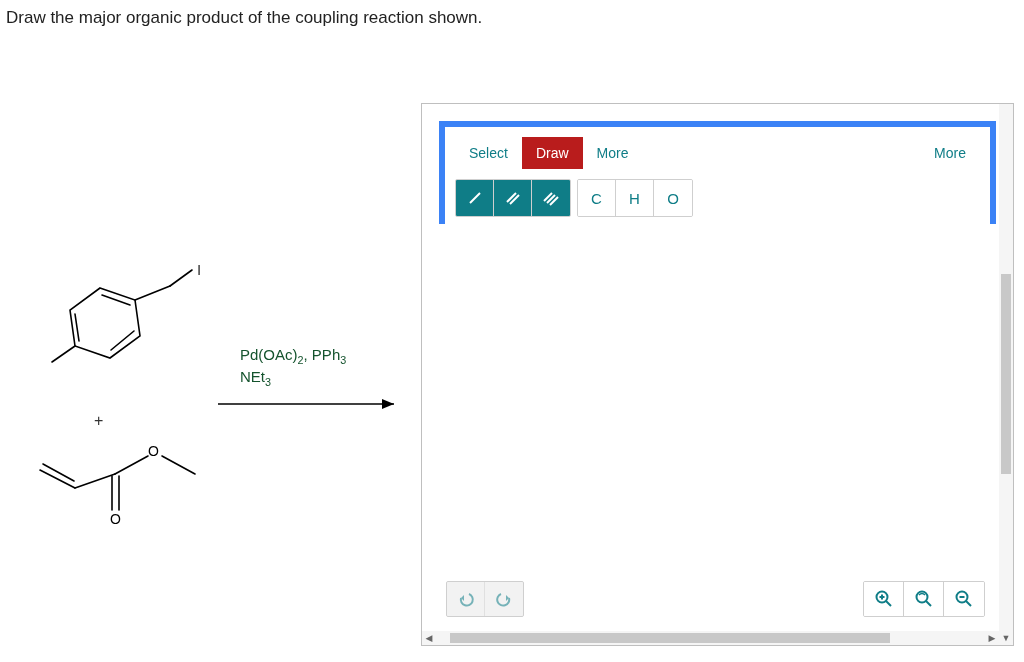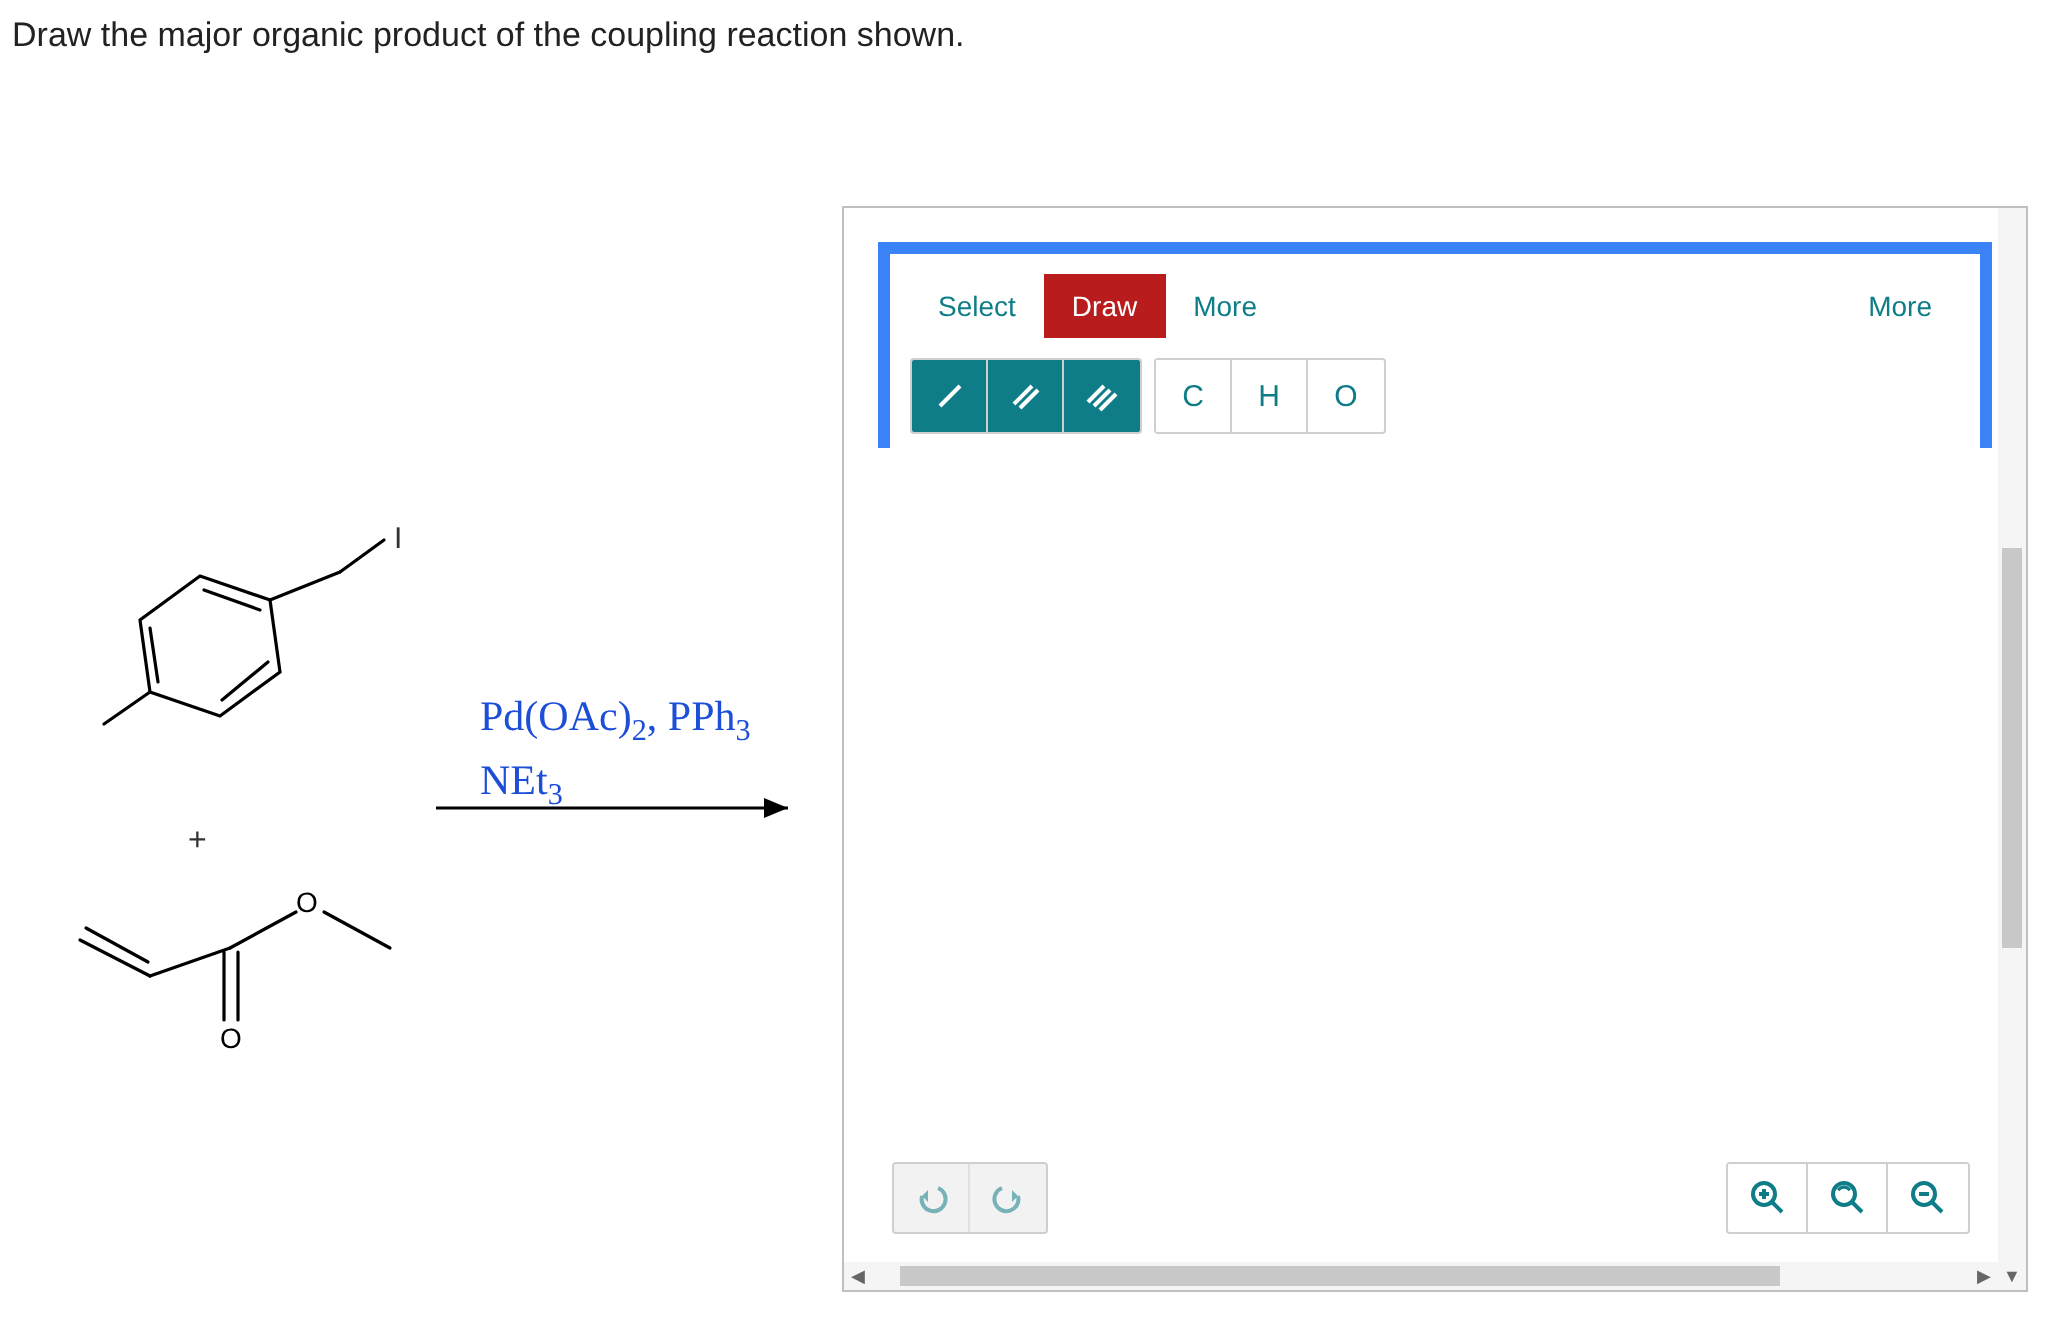--- a/index.html
+++ b/index.html
@@ -198,24 +198,23 @@
     justify-content: center;
     font-size: 9px;
     color: #666;
   }
   .hscroll .arrow.left { left: 0; }
   .hscroll .arrow.right { right: 0; }
   .reagents {
     position: absolute;
     left: 240px;
     top: 345px;
-    font-size: 21px;
-    color: #1d4ed8;
+    font-size: 15px;
+    color: #14532d;
     line-height: 1.3;
-    font-family: Liberation Serif, serif;
   }
   sub { font-size: 0.72em; vertical-align: sub; }
 </style>
 </head>
 <body>
 
 <div class="question">Draw the major organic product of the coupling reaction shown.</div>
 
 <div>
 

